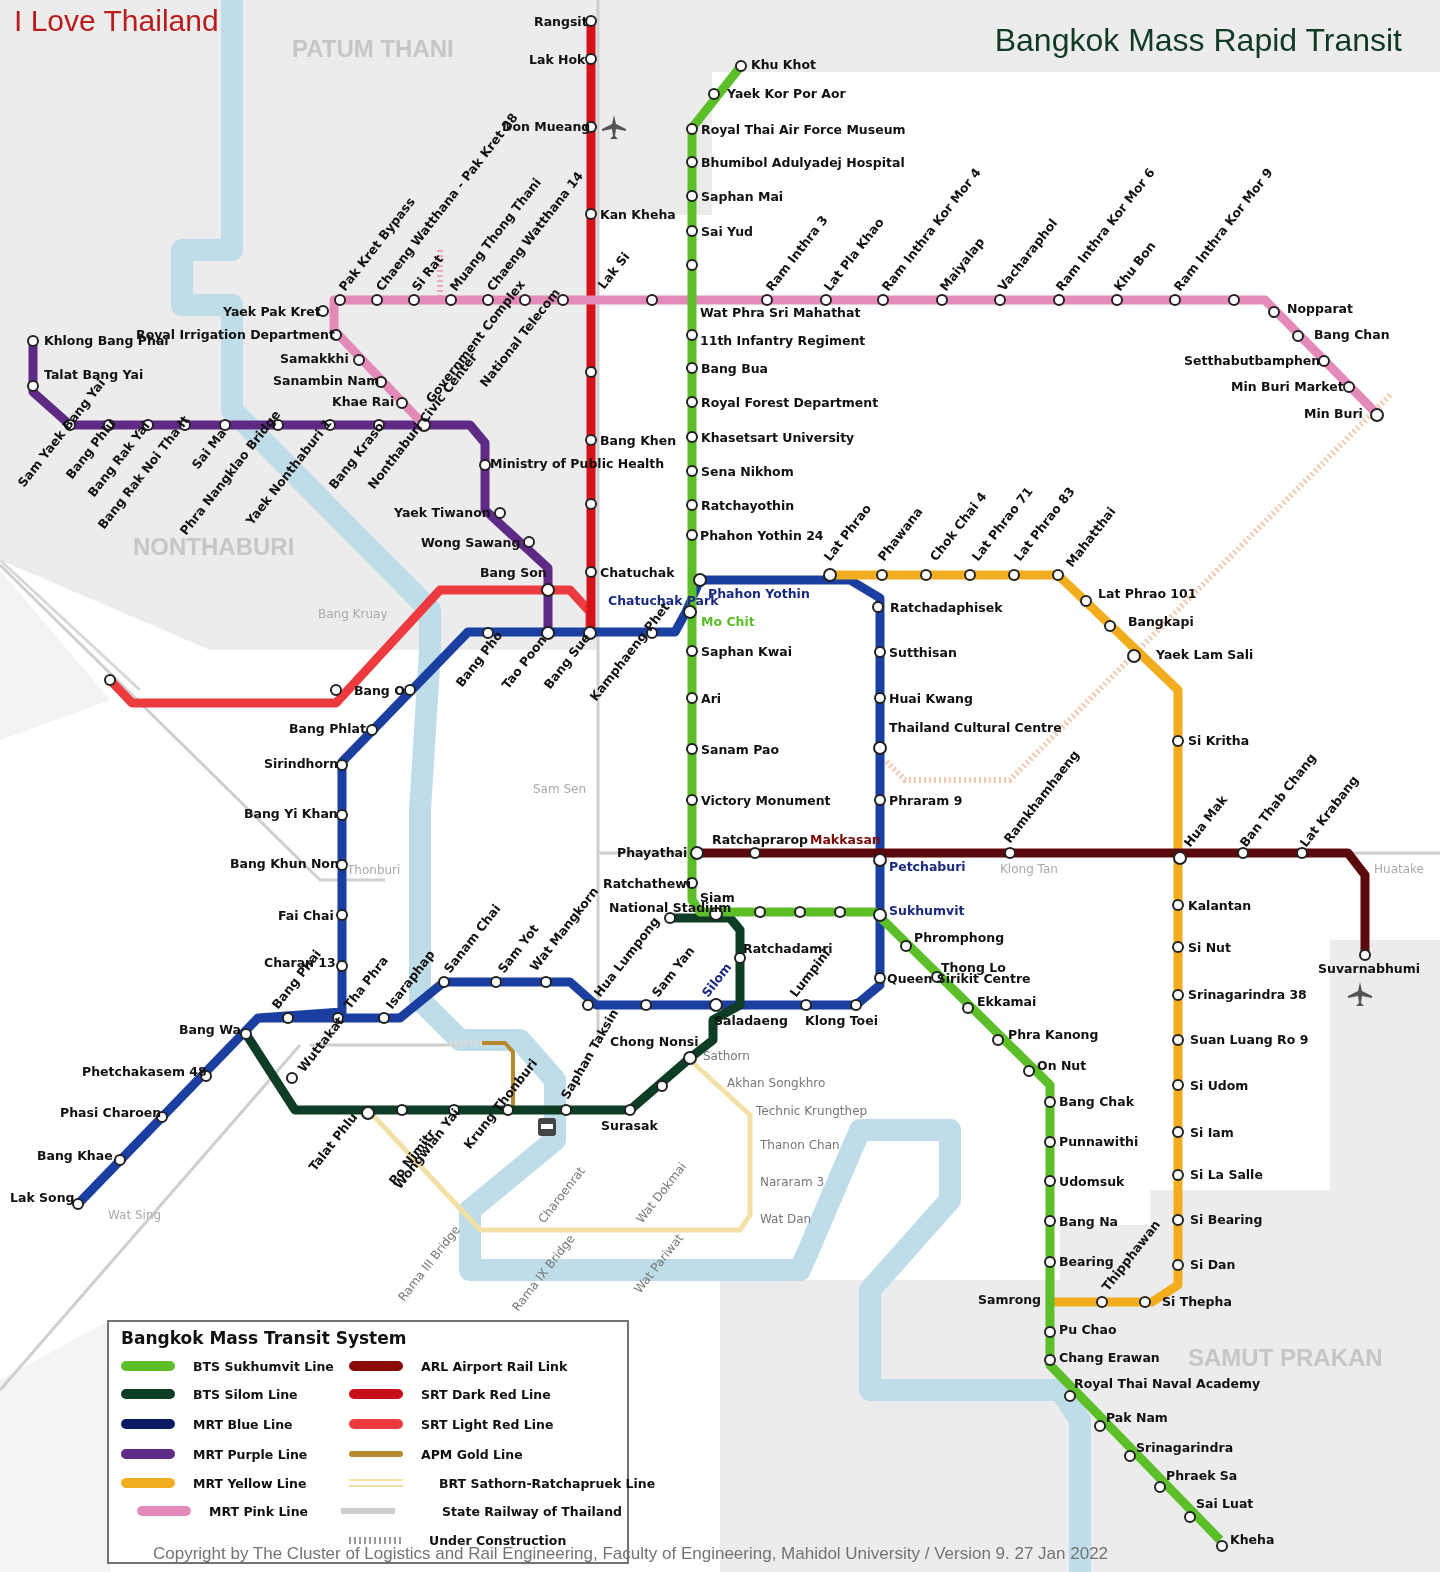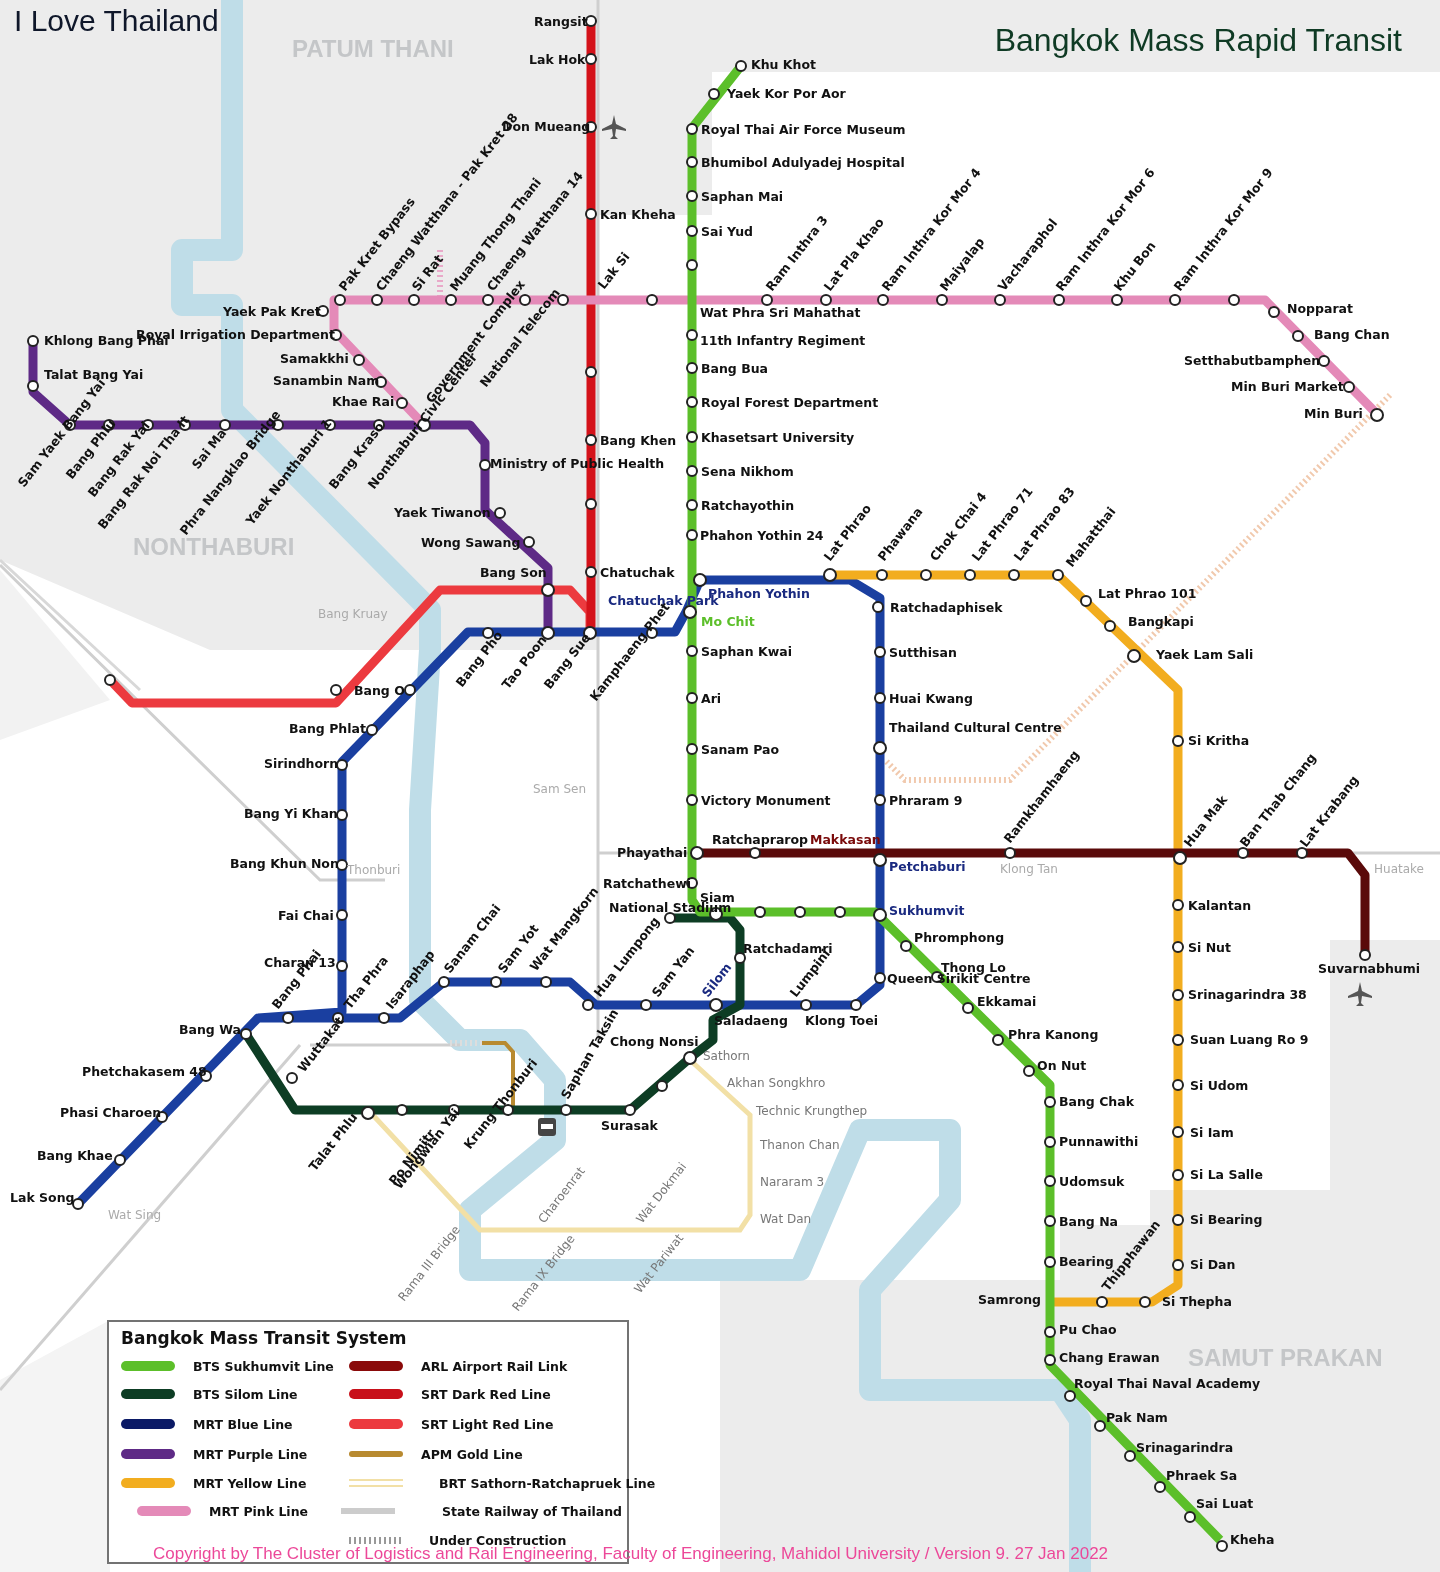--- a/index.html
+++ b/index.html
@@ -1,28 +1,28 @@
 <!DOCTYPE html>
 <html><head>
 <meta charset="utf-8">
 <style>
   html,body{margin:0;padding:0;background:#fff;}
   body{width:1440px;height:1572px;position:relative;overflow:hidden;font-family:"DejaVu Sans","Liberation Sans",sans-serif;}
   #map{position:absolute;left:0;top:0;width:1440px;height:1572px;}
   .st{font-family:"DejaVu Sans",sans-serif;font-size:12.5px;font-weight:bold;fill:#111;}
   .stg{font-family:"DejaVu Sans",sans-serif;font-size:12px;fill:#aaa;}
   .region{font-family:"Liberation Sans",sans-serif;font-size:24px;font-weight:bold;fill:#c4c6c8;}
-  .brand{position:absolute;left:14px;top:4px;font-family:"Liberation Sans",sans-serif;font-size:30px;color:#0f172a;}
+  .brand{position:absolute;left:14px;top:4px;font-family:"Liberation Sans",sans-serif;font-size:30px;color:#b91c1c;}
   .title{position:absolute;right:38px;top:22px;font-family:"Liberation Sans",sans-serif;font-size:32px;color:#0f3a24;}
   .legend{position:absolute;left:107px;top:1320px;width:518px;height:240px;background:#fff;border:2px solid #737373;}
   .legend-title{position:absolute;left:12px;top:6px;font-weight:bold;font-size:17px;color:#111;font-family:"DejaVu Sans",sans-serif;}
   .lg-item{position:absolute;display:flex;align-items:center;height:20px;}
   .lg-swatch{width:54px;height:10px;border-radius:6px;margin-right:18px;}
   .lg-label{font-size:12.5px;font-weight:bold;color:#111;font-family:"DejaVu Sans",sans-serif;white-space:nowrap;}
-  .copyright{position:absolute;left:153px;top:1544px;font-family:"Liberation Sans",sans-serif;font-size:17px;color:#ec4899;white-space:nowrap;}
+  .copyright{position:absolute;left:153px;top:1544px;font-family:"Liberation Sans",sans-serif;font-size:17px;color:#737373;white-space:nowrap;}
 </style>
 </head>
 <body>
 
 <svg id="map" viewBox="0 0 1440 1572" xmlns="http://www.w3.org/2000/svg">
 
   <rect x="0" y="0" width="1440" height="1572" fill="#ffffff"></rect>
   <path d="M0 0 H1440 V72 H712 V215 H598 V650 H210 L0 560 Z" fill="#ececec"></path>
   <path d="M0 570 L110 700 L0 740 Z" fill="#f2f2f2"></path>
   <path d="M720 1280 H1060 V1225 H1150 V1190 H1330 V940 H1440 V1572 H720 Z" fill="#ececec"></path>

